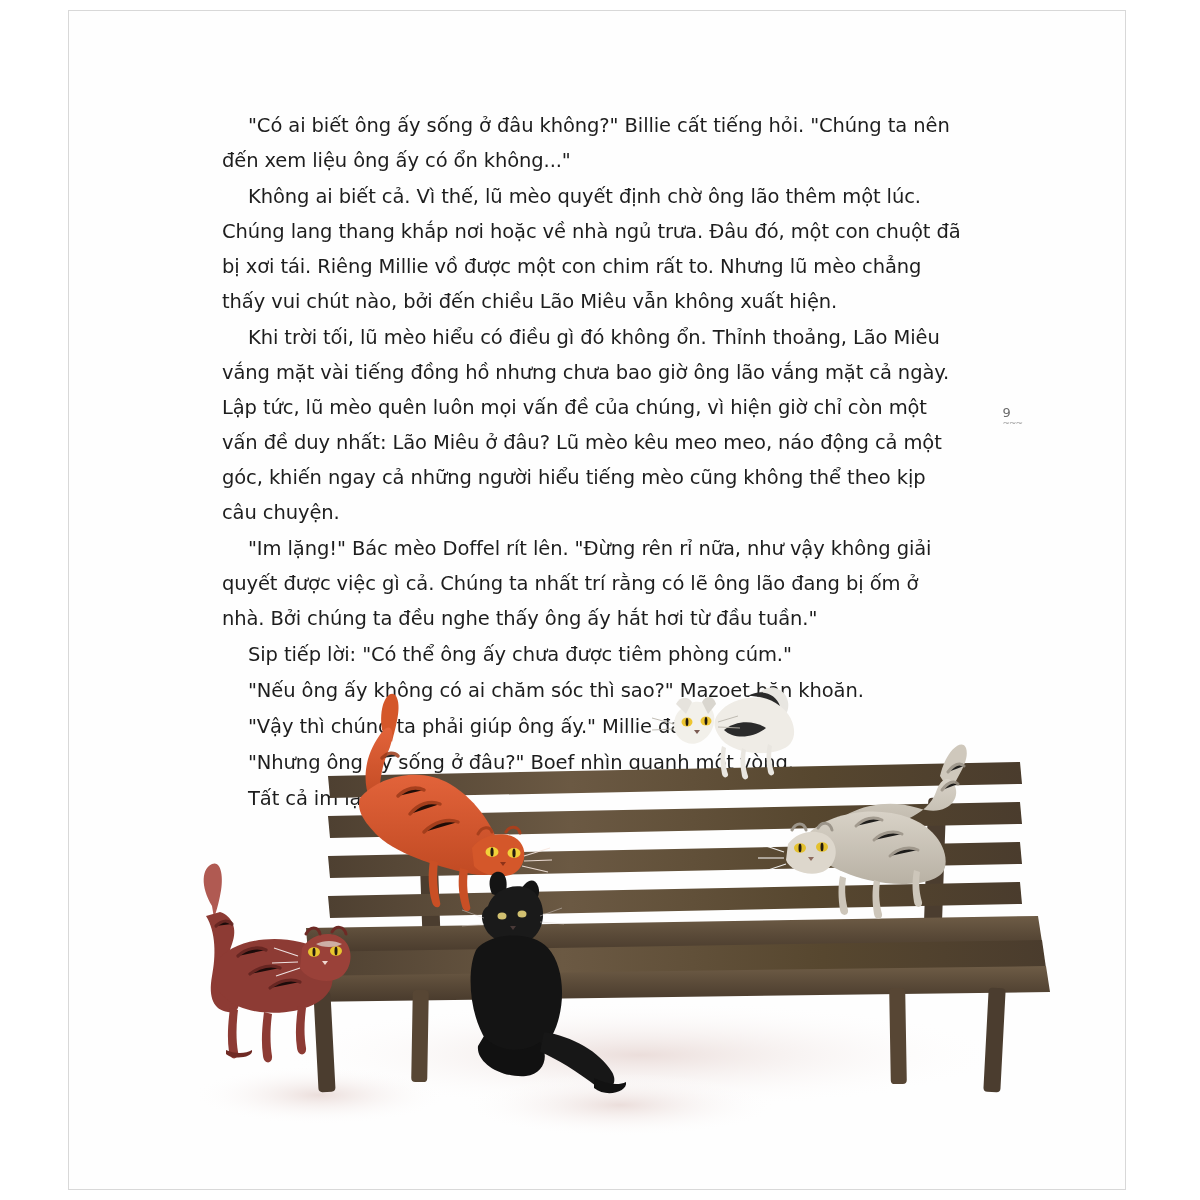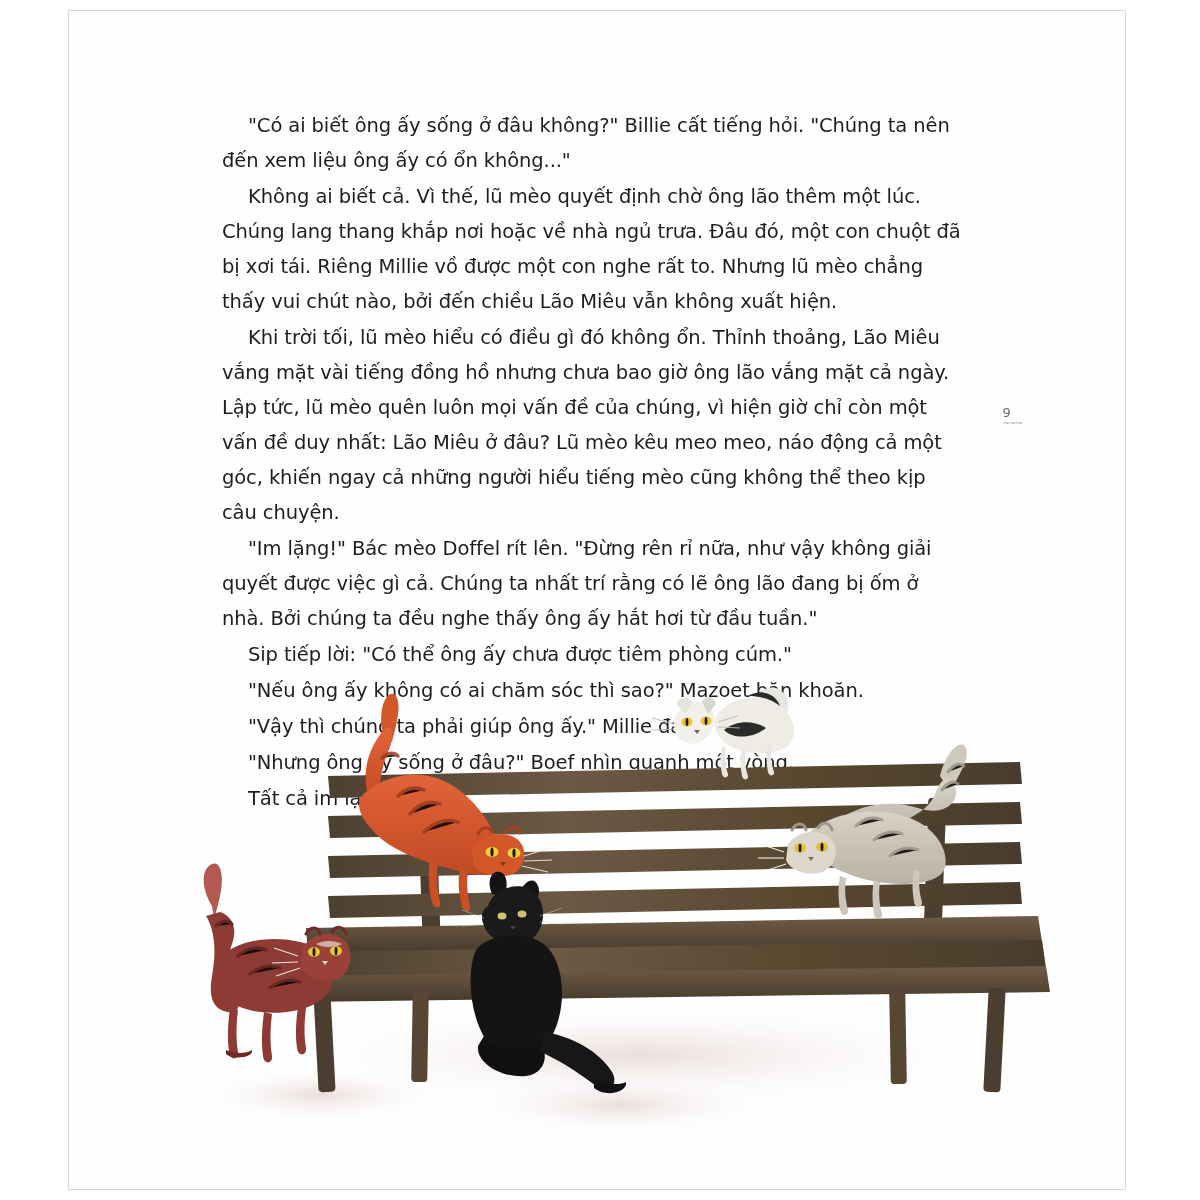--- a/index.html
+++ b/index.html
@@ -73,21 +73,21 @@
   .illustration svg { display: block; }
 </style>
 </head>
 <body>
 
 <div class="page">
   <div class="page-frame"></div>
 
   <div class="text-block">
     <p class="para">"Có ai biết ông ấy sống ở đâu không?" Billie cất tiếng hỏi. "Chúng ta nên đến xem liệu ông ấy có ổn không..."</p>
-    <p class="para">Không ai biết cả. Vì thế, lũ mèo quyết định chờ ông lão thêm một lúc. Chúng lang thang khắp nơi hoặc về nhà ngủ trưa. Đâu đó, một con chuột đã bị xơi tái. Riêng Millie vồ được một con nghe rất to. Nhưng lũ mèo chẳng thấy vui chút nào, bởi đến chiều Lão Miêu vẫn không xuất hiện.</p>
+    <p class="para">Không ai biết cả. Vì thế, lũ mèo quyết định chờ ông lão thêm một lúc. Chúng lang thang khắp nơi hoặc về nhà ngủ trưa. Đâu đó, một con chuột đã bị xơi tái. Riêng Millie vồ được một con chim rất to. Nhưng lũ mèo chẳng thấy vui chút nào, bởi đến chiều Lão Miêu vẫn không xuất hiện.</p>
     <p class="para">Khi trời tối, lũ mèo hiểu có điều gì đó không ổn. Thỉnh thoảng, Lão Miêu vắng mặt vài tiếng đồng hồ nhưng chưa bao giờ ông lão vắng mặt cả ngày. Lập tức, lũ mèo quên luôn mọi vấn đề của chúng, vì hiện giờ chỉ còn một vấn đề duy nhất: Lão Miêu ở đâu? Lũ mèo kêu meo meo, náo động cả một góc, khiến ngay cả những người hiểu tiếng mèo cũng không thể theo kịp câu chuyện.</p>
     <p class="para">"Im lặng!" Bác mèo Doffel rít lên. "Đừng rên rỉ nữa, như vậy không giải quyết được việc gì cả. Chúng ta nhất trí rằng có lẽ ông lão đang bị ốm ở nhà. Bởi chúng ta đều nghe thấy ông ấy hắt hơi từ đầu tuần."</p>
     <p class="para">Sip tiếp lời: "Có thể ông ấy chưa được tiêm phòng cúm."</p>
     <p class="para">"Nếu ông ấy không có ai chăm sóc thì sao?" Mazoet băn khoăn.</p>
     <p class="para">"Vậy thì chúng ta phải giúp ông ấy." Millie đáp.</p>
     <p class="para">"Nhưng ông ấy sống ở đâu?" Boef nhìn quanh một vòng.</p>
     <p class="para">Tất cả im lặng.</p>
   </div>
 
   <div class="page-number">

